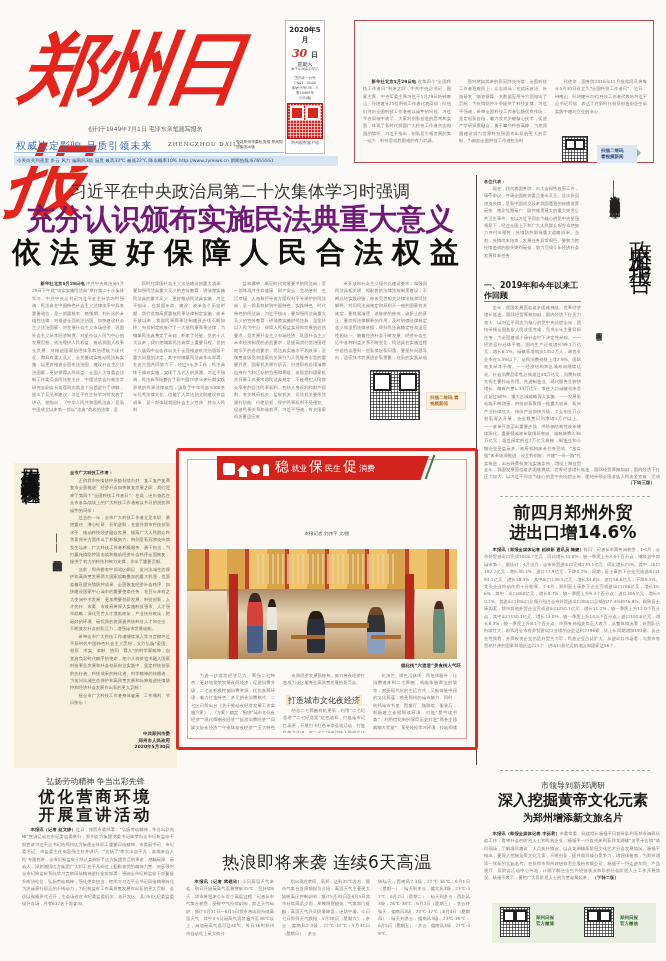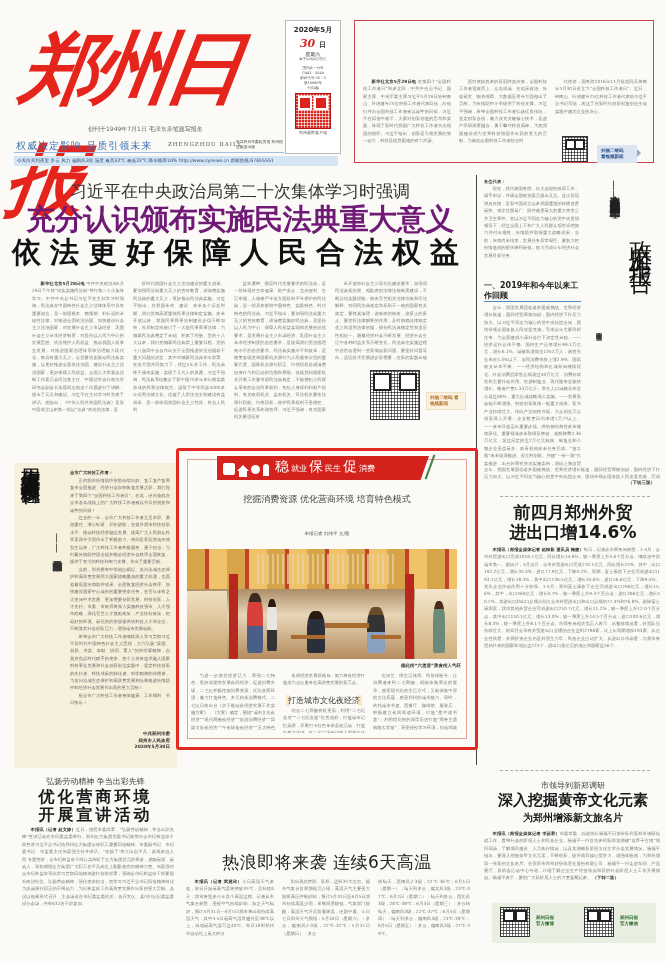--- a/index.html
+++ b/index.html
@@ -8,21 +8,21 @@
 .txt{font-size:4.3px;line-height:7.4px;color:#7a7a7a;text-align:justify;word-break:break-all;overflow:hidden}
 .ind{text-indent:2em;display:block}
 .bold{color:#333;font-weight:bold}
 
 .logo{left:22px;top:12px;width:255px;height:112px;color:#e5241c;font-family:"DejaVu Serif",serif;font-weight:bold;font-style:italic;font-size:78px;line-height:112px;letter-spacing:-6px;transform:skewX(-8deg)}
 .founded{left:88px;top:125px;font-size:6px;color:#666}
 .slogan{left:16px;top:139px;font-size:10px;color:#3a6fb0;letter-spacing:1px}
 .eng{left:168px;top:141px;font-family:"DejaVu Serif",serif;font-size:5.5px;color:#555;letter-spacing:1px}
 .pub{left:236px;top:139px;font-size:3.8px;line-height:5px;color:#444;width:48px}
 .weather{left:14px;top:156px;width:324px;height:10px;background:#d6e5f3;font-size:4.6px;line-height:10px;color:#2a4a75;padding-left:3px;white-space:nowrap;overflow:hidden}
-.datebox{left:285px;top:20px;width:56px;height:134px;border:1px solid #bbb;background:#fff;text-align:center}
+.datebox{left:285px;top:20px;width:40px;height:134px;border:1px solid #bbb;background:#fff;text-align:center}
 .datebox .y{font-size:7px;font-weight:bold;margin-top:4px}
 .datebox .d{font-size:11px;color:#d42a24;font-family:"DejaVu Serif",serif;font-style:italic;font-weight:bold;margin-top:2px}
 .datebox .d span{color:#333;font-style:normal;font-size:7px}
 .datebox .w{font-size:5px;margin-top:1px}
 .datebox .s{font-size:3.5px;color:#555;line-height:5px}
 .qr{background:
  repeating-linear-gradient(90deg,rgba(0,0,0,.0) 0 2px,rgba(0,0,0,.55) 2px 3px),
  repeating-linear-gradient(0deg,rgba(0,0,0,.0) 0 2px,rgba(0,0,0,.55) 2px 3px),#fff;border:1px solid #333;position:relative}
 .qr.red{background:
  repeating-linear-gradient(90deg,rgba(255,255,255,0) 0 2px,rgba(255,255,255,.6) 2px 3px),
@@ -193,21 +193,20 @@
     <div style="position:absolute;left:6px;top:3px;width:48px;height:18px">
       <span style="position:absolute;left:0;top:4px;width:12px;height:12px;background:#fff;border-radius:2px"></span>
       <span style="position:absolute;left:14px;top:6px;width:0;height:0;border-left:6px solid transparent;border-right:6px solid transparent;border-bottom:6px solid #fff"></span>
       <span style="position:absolute;left:16px;top:12px;width:8px;height:6px;background:#fff"></span>
       <span style="position:absolute;left:28px;top:6px;width:9px;height:9px;background:#fff;border-radius:50%"></span>
       <span style="position:absolute;left:40px;top:5px;width:6px;height:12px;background:#fff;border-radius:3px 3px 0 0"></span>
     </div>
     <div class="bt"><span>稳</span><small>就业</small><span>保</span><small>民生</small><span>促</span><small>消费</small></div>
   </div>
   <div style="position:absolute;left:250px;top:3px;width:2px;height:26px;background:#4a7a4a;transform:rotate(20deg)"></div>
-  <div class="h-small" style="position:absolute;left:0;top:42px;width:100%;font-size:9px">挖掘消费资源  优化营商环境  培育特色模式</div>
   <div style="position:absolute;left:0;top:80px;width:100%;text-align:center;font-size:4.5px;color:#555">本报记者 刘伟平 文/图</div>
 
   <div class="photo">
     <div class="shelter"></div>
     <div class="lights"></div>
     <div class="pillar" style="left:42px"></div>
     <div class="pillar" style="left:218px"></div>
     <div style="position:absolute;left:0;top:42px;width:40px;height:68px;background:linear-gradient(180deg,#f0e0c0,#c7a36e)"></div>
     <div style="position:absolute;left:228px;top:40px;width:42px;height:70px;background:linear-gradient(180deg,#f5e7cc,#cfae7a)"></div>
     <div class="person" style="left:60px;top:44px;width:16px;height:60px;background:linear-gradient(180deg,#3a2a1f 0 15%,#d8413a 15% 55%,#4a5f88 55%)"></div>

